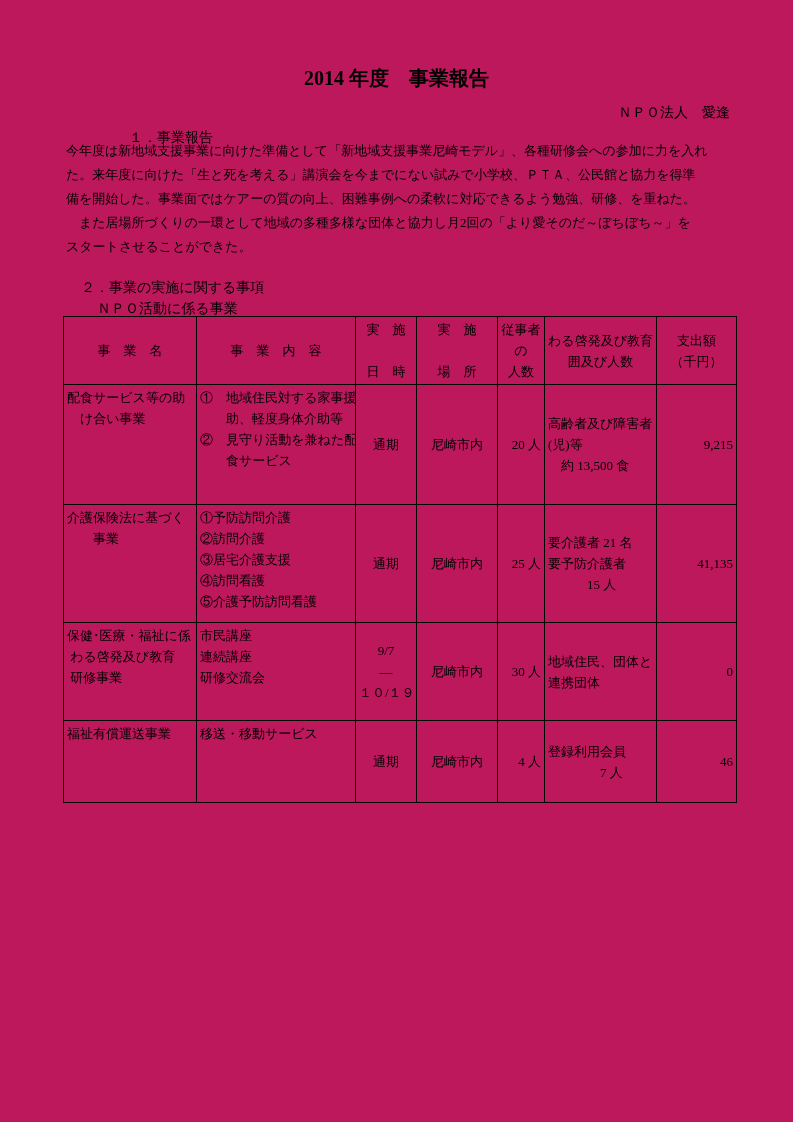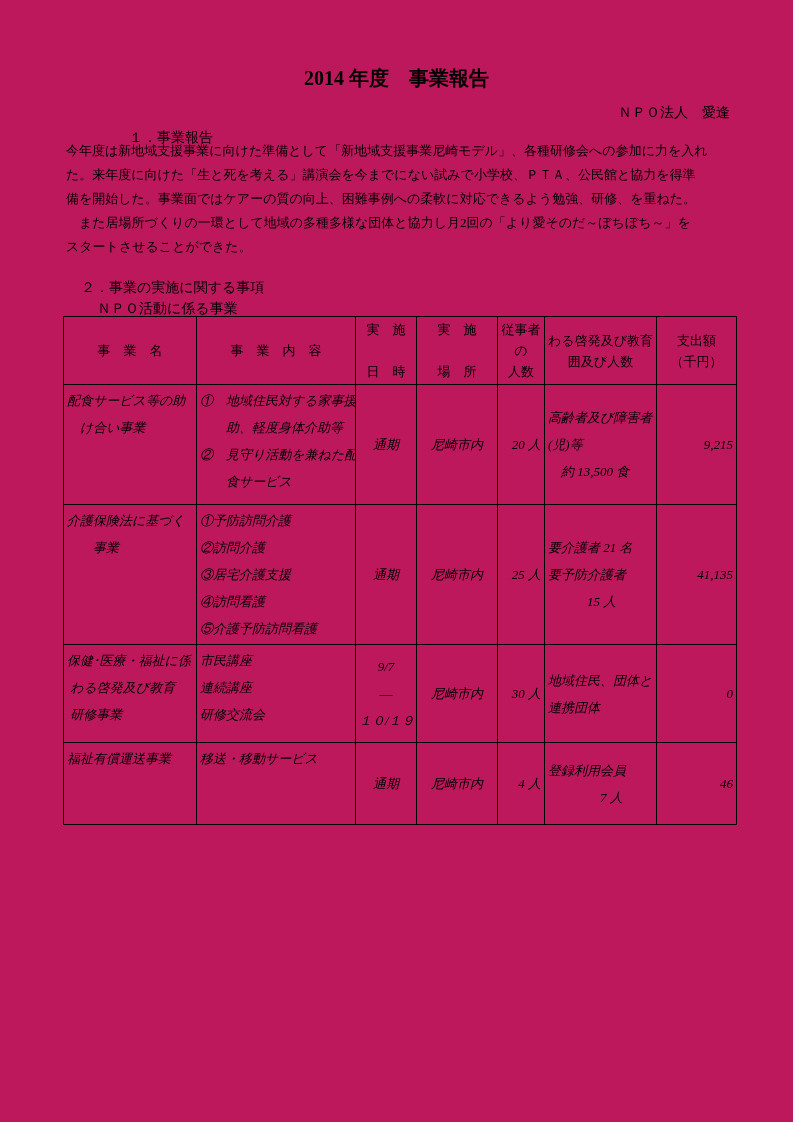--- a/index.html
+++ b/index.html
@@ -18,21 +18,21 @@
     font-size:13px;line-height:24px;white-space:pre-line;}
   table.biz{
     position:absolute;top:316px;left:63px;width:673px;
     border-collapse:collapse;table-layout:fixed;font-size:13px;
   }
   table.biz th,table.biz td{
     border:1px solid #000;padding:2px 3px;white-space:pre;overflow:hidden;
     font-weight:normal;
   }
   table.biz th{line-height:21px;text-align:center;vertical-align:middle;}
-  table.biz td{line-height:27px;font-style:italic;}
+  table.biz td{line-height:21px;}
   thead tr{height:67px;}
   th.col-beneficiary{text-align:left;vertical-align:top;}
   th.col-amount{text-align:left;padding-left:6px;}
   td.col-name{vertical-align:top;text-align:left;}
   td.col-content{vertical-align:top;text-align:left;}
   td.col-datetime{vertical-align:middle;text-align:center;}
   td.col-place{vertical-align:middle;text-align:center;}
   td.col-workers{vertical-align:middle;text-align:right;padding-right:1px;}
   td.col-beneficiary{vertical-align:middle;text-align:left;}
   td.col-amount{vertical-align:middle;text-align:right;padding-right:6px;}

